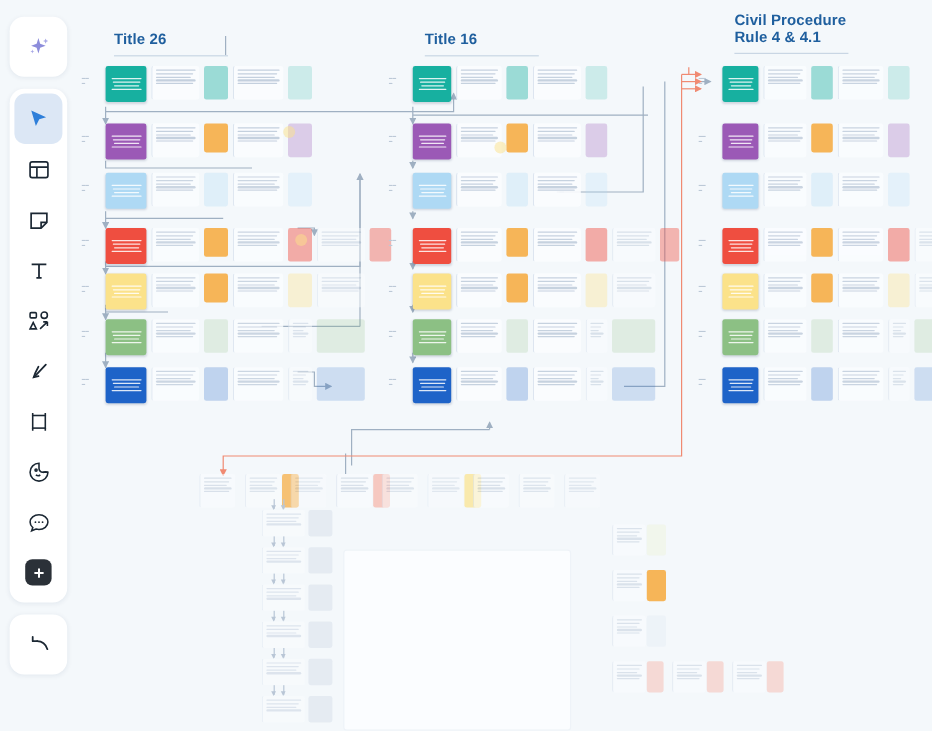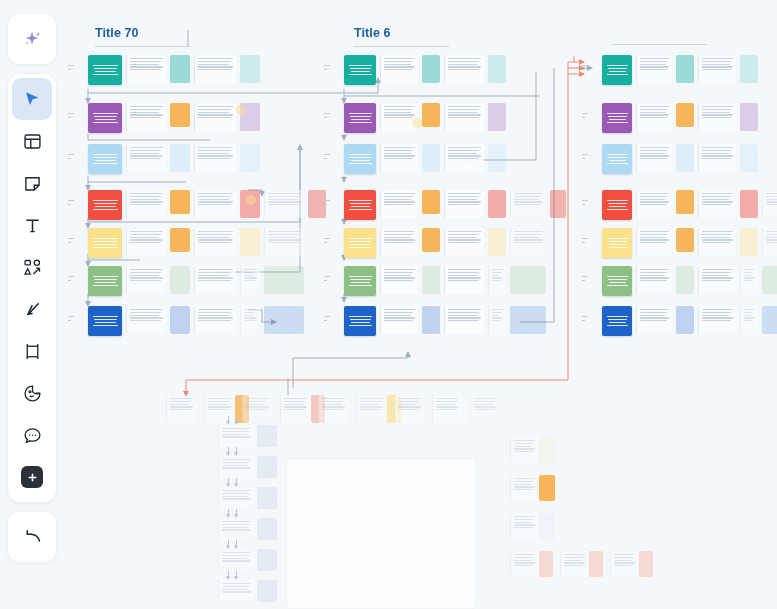--- a/index.html
+++ b/index.html
@@ -178,26 +178,28 @@
 
       <g fill="none" stroke="#f08a72" stroke-width="1">
         <path d="M568,62 L584,62" marker-end="url(#ahR)"></path>
         <path d="M568,68 L584,68" marker-end="url(#ahR)"></path>
         <path d="M568,74 L584,74" marker-end="url(#ahR)"></path>
         <path d="M568,62 L568,380 L186,380 L186,396" marker-end="url(#ahR)"></path>
         <path d="M574,62 L574,56"></path>
       </g>
     </svg>
 
-    <div class="sec-title" style="left:95px;top:26px">Title 70</div>
+    <div class="sec-title" style="left:95px;top:26px">Title 26</div>
     <div class="sec-rule" style="left:95px;top:46px;width:95px"></div>
 
-    <div class="sec-title" style="left:354px;top:26px">Title 6</div>
+    <div class="sec-title" style="left:354px;top:26px">Title 16</div>
     <div class="sec-rule" style="left:354px;top:46px;width:95px"></div>
 
+    <div class="sec-title" style="left:612px;top:10px">Civil Procedure
+Rule 4 &amp; 4.1</div>
     <div class="sec-rule" style="left:612px;top:44px;width:95px"></div>
 
 
     <div class="ghost-panel" style="left:286px;top:458px;width:190px;height:151px"></div>
 
     <div id="content">
         <div class="rowlab" style="left: 68px; top: 63px; font-size: 3px; color: rgb(188, 201, 215);">▬▬
 ▬</div>
         <div class="row" style="left: 88px; top: 55px;">
           <div class="card sticky" style="width: 34px; height: 30px; background: rgb(23, 176, 160);">

